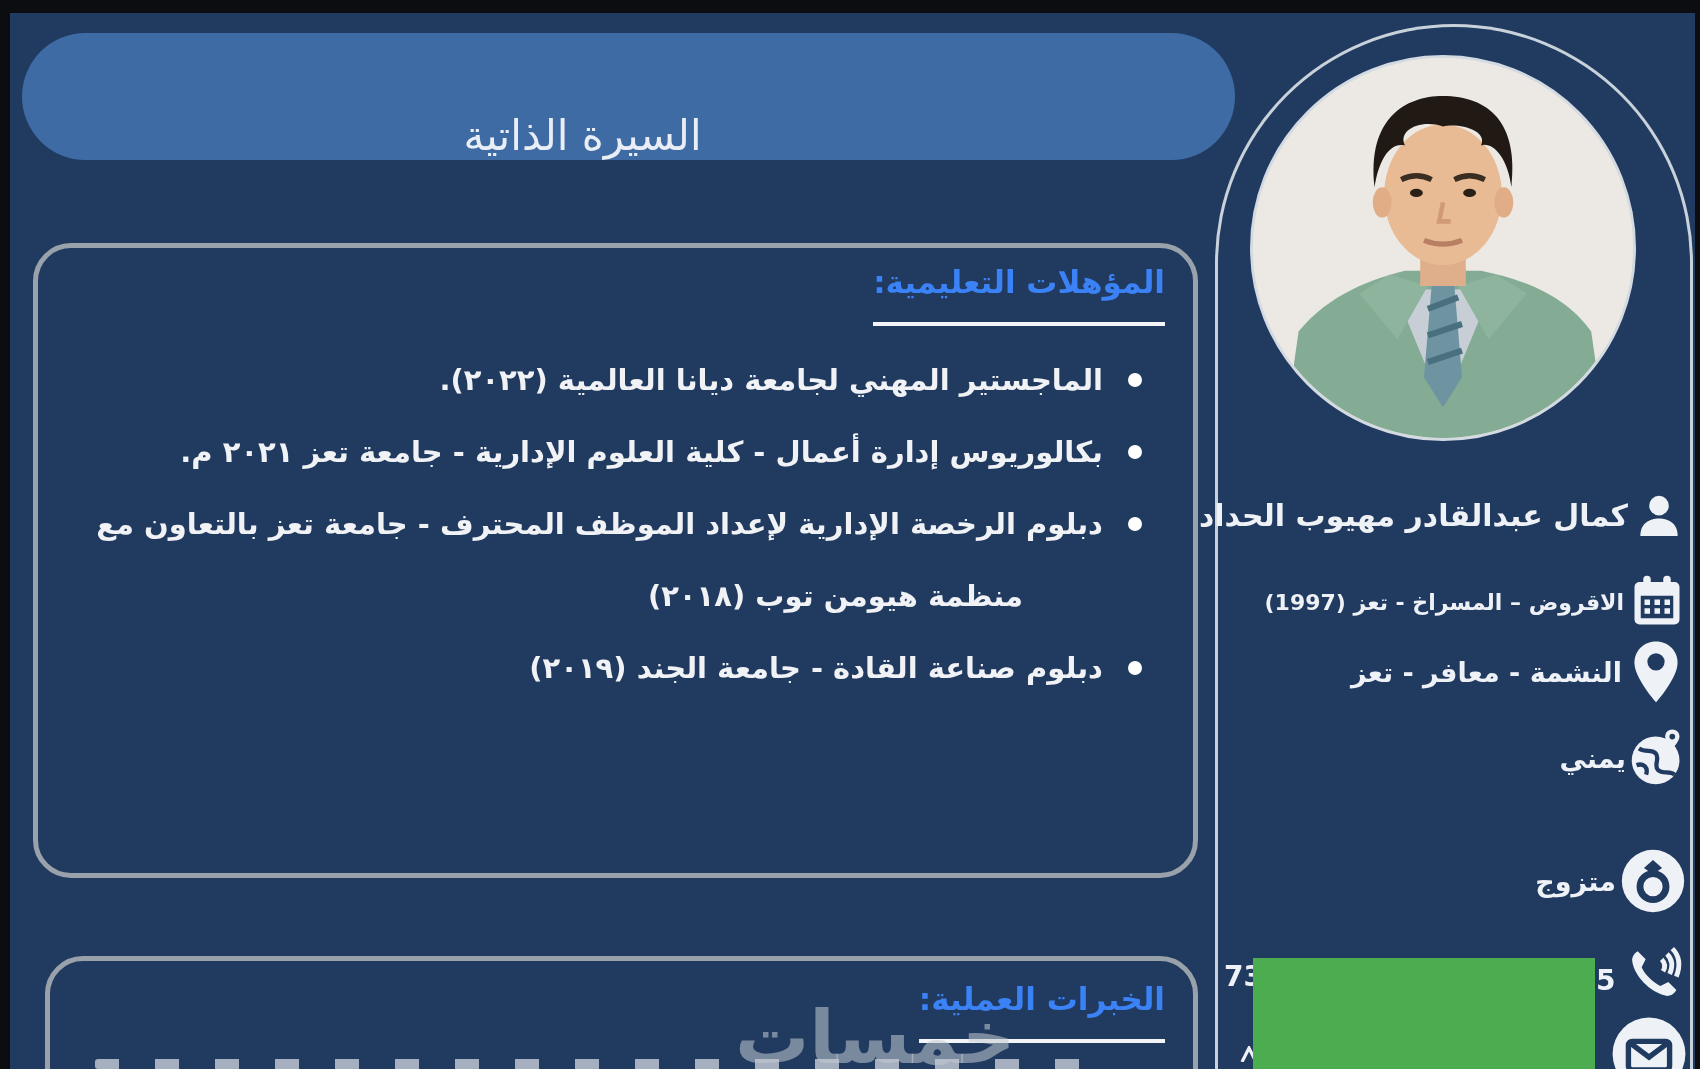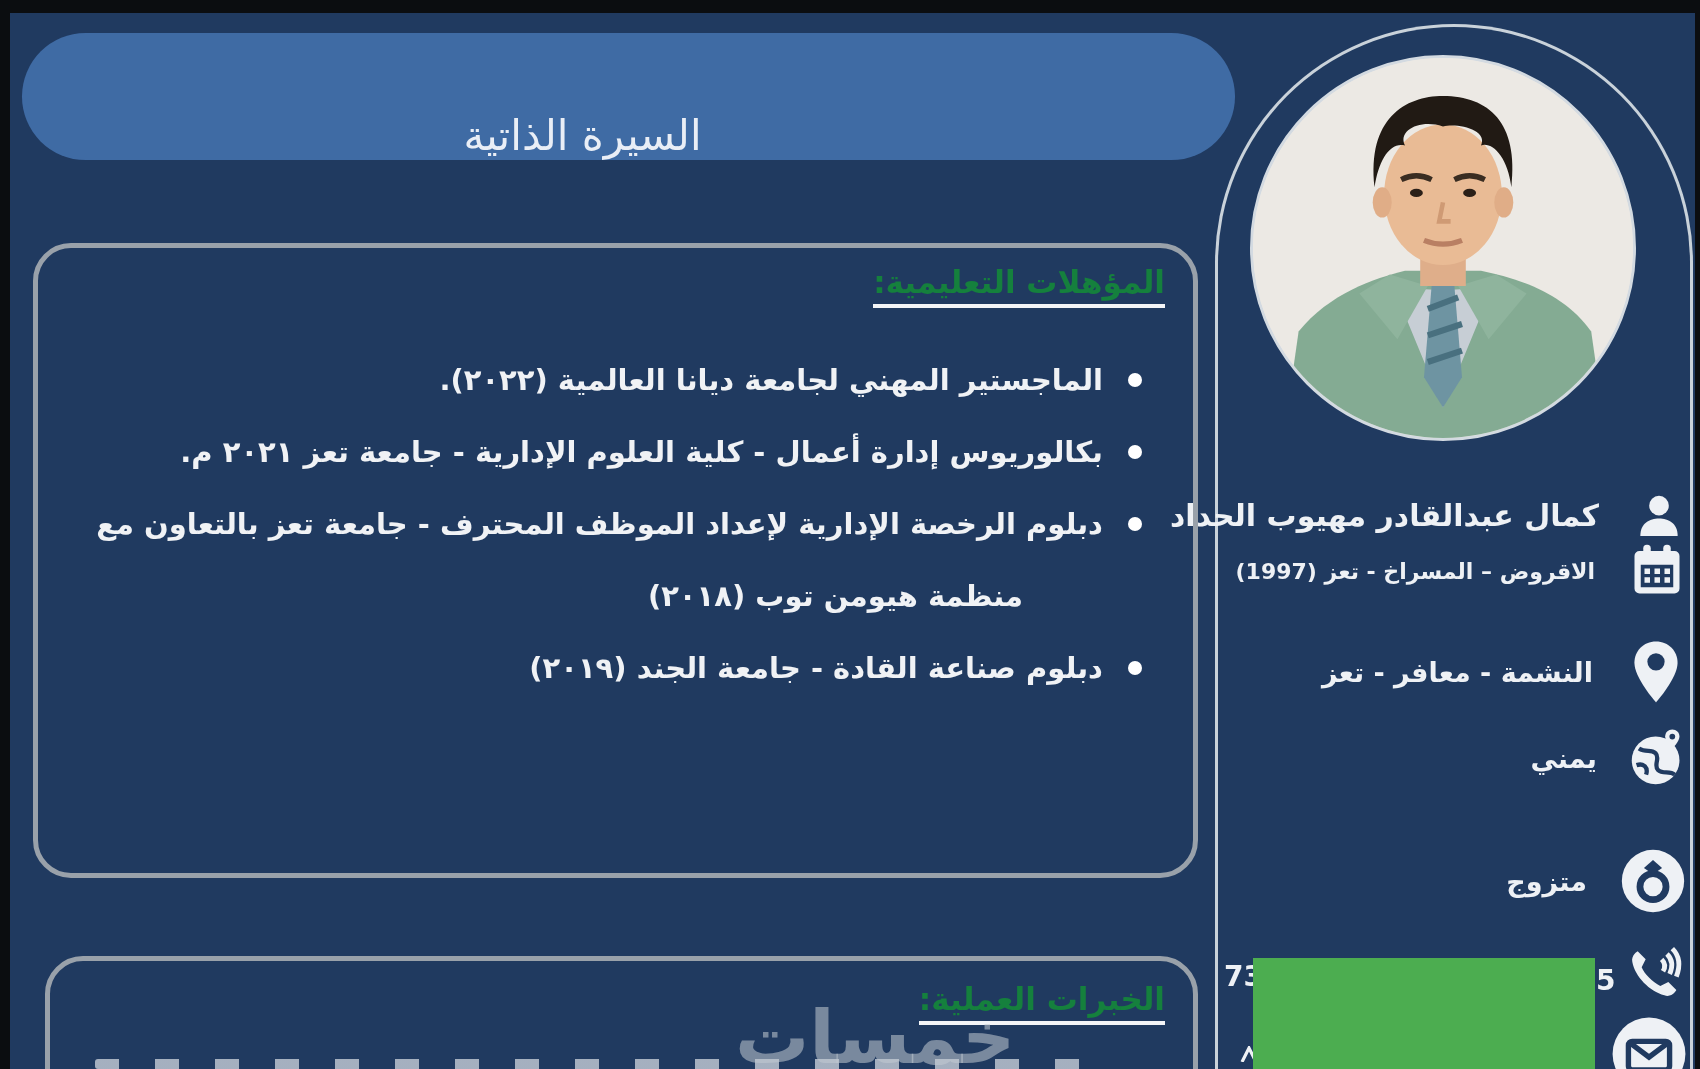--- a/index.html
+++ b/index.html
@@ -17,47 +17,47 @@
   .sidebar-outline{position:absolute;left:1215px;top:24px;width:472px;height:1100px;
     border:3px solid #c9d2da;border-bottom:none;border-radius:245px 245px 0 0;}
 
   
   .photo-circle{position:absolute;left:1250px;top:55px;width:380px;height:380px;
     border-radius:50%;background:#ece9e4;border:3px solid #d3dae1;overflow:hidden;}
   .photo-circle svg{display:block;width:100%;height:100%;}
 
   
   .side-row{position:absolute;left:1232px;width:455px;display:flex;align-items:center;
-    gap:32px;direction:rtl;color:#eef1f5;}
+    gap:3px;direction:rtl;color:#eef1f5;}
   .side-row .txt{white-space:nowrap;font-weight:bold;}
   .icon{flex:0 0 auto;display:flex;align-items:center;justify-content:center;}
   .icon svg{display:block;}
 
   .row-name{top:480px;height:70px;}   .row-name .txt{font-size:30px;}
-  .row-birth{top:531px;height:80px;}  .row-birth .txt{font-size:22px;}
+  .row-birth{top:562px;height:80px;}  .row-birth .txt{font-size:22px;}
   .row-loc{top:632px;height:80px;}    .row-loc .txt{font-size:27px;}
   .row-nat{top:718px;height:80px;}    .row-nat .txt{font-size:27px;}
   .row-mar{top:842px;height:78px;}    .row-mar .txt{font-size:27px;}
   .row-phone{top:936px;height:76px;}
   .row-mail{top:1012px;height:84px;}
 
   .phone-frag{position:absolute;color:#eef1f5;font-weight:bold;font-size:28px;z-index:2;}
   .phone-frag.start{left:1224px;top:960px;}
   .phone-frag.end{left:1596px;top:964px;}
   .green-redaction{position:absolute;left:1253px;top:958px;width:342px;height:111px;
     background:#4cad50;z-index:5;}
   .email-fragment{position:absolute;left:1240px;top:1046px;z-index:1;}
 
   
   .edu-box{position:absolute;left:33px;top:243px;width:1155px;height:625px;
     border:5px solid #99a1aa;border-radius:38px;}
   .exp-box{position:absolute;left:45px;top:956px;width:1143px;height:300px;
     border:5px solid #99a1aa;border-radius:38px;}
-  .box-heading{position:absolute;right:28px;top:16px;color:#15803d;font-size:31px;
-    font-weight:bold;direction:rtl;border-bottom:4px solid #f3f5f8;padding-bottom:4px;}
+  .box-heading{position:absolute;right:28px;top:16px;color:#3b82f6;font-size:31px;
+    font-weight:bold;direction:rtl;border-bottom:4px solid #f3f5f8;padding-bottom:22px;}
   .exp-box .box-heading{top:20px;}
 
   .edu-list{position:absolute;top:96px;right:45px;left:30px;margin:0;padding:0;
     list-style:none;direction:rtl;}
   .edu-list li{position:relative;padding-right:45px;color:#f0f2f5;font-size:29px;
     font-weight:600;line-height:72px;text-align:right;}
   .edu-list li::before{content:"";position:absolute;right:6px;top:29px;width:14px;height:14px;
     border-radius:50%;background:#ffffff;}
   .edu-list .cont{margin-right:80px;}
 

